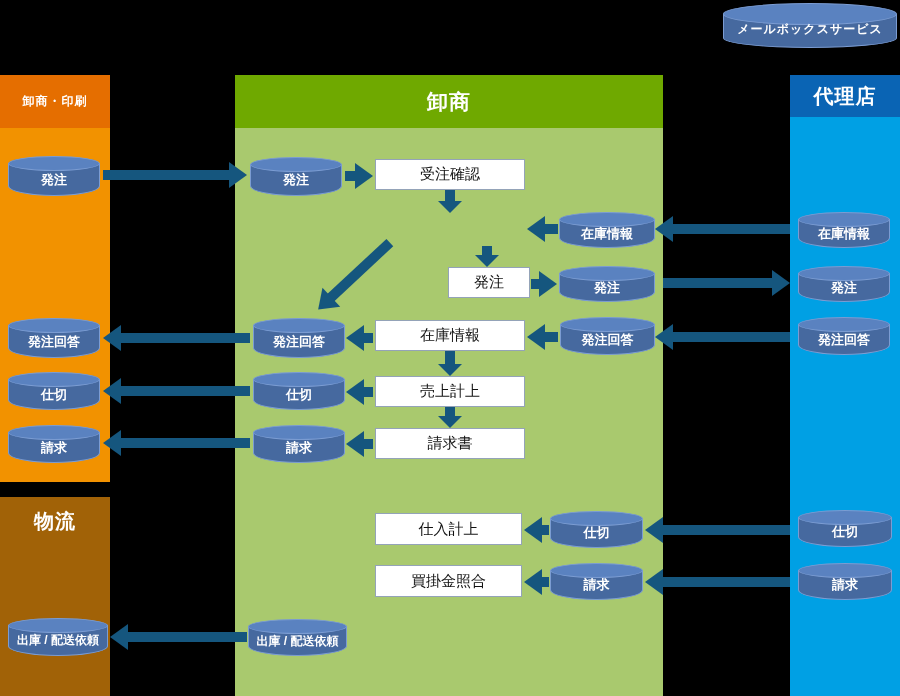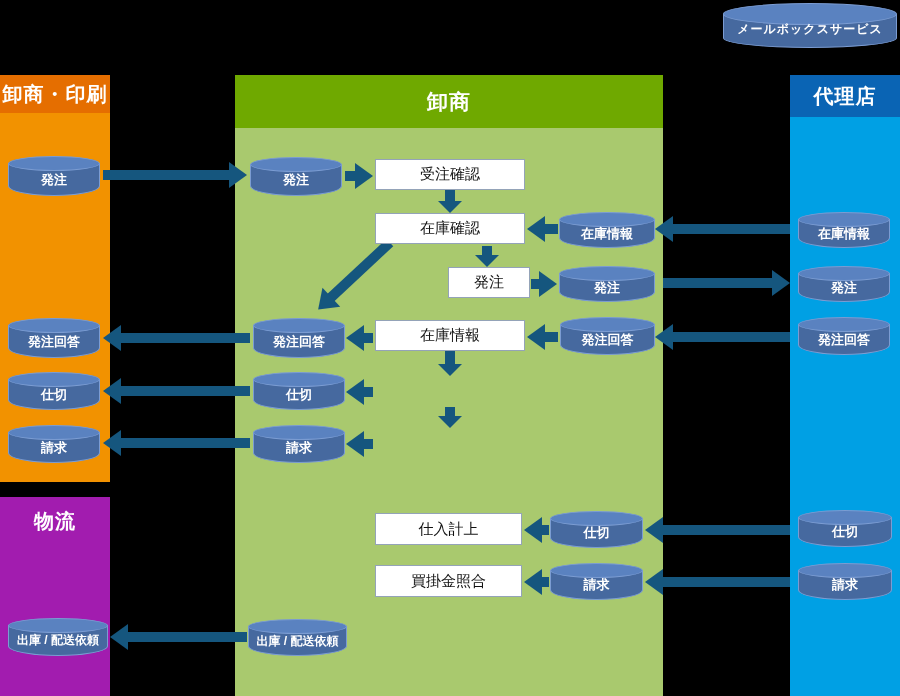--- a/index.html
+++ b/index.html
@@ -37,26 +37,26 @@
   .ar.d .shaft{top:0;bottom:11px;left:50%;width:10px;margin-left:-5px;background:#15567e;height:auto}
   .ar.d .head{bottom:0;left:50%;margin-left:-12px;border-left:12px solid transparent;
     border-right:12px solid transparent;border-top:12px solid #15567e}
 </style>
 </head>
 <body>
 
 <div id="stage">
 
   <div class="lane" style="left:0;top:75px;width:110px;height:407px;background:#f29200">
-    <div class="lane-header" style="height:38px;background:#e56e00;font-size:20px">
+    <div class="lane-header" style="height:53px;background:#e56e00;font-size:12px">
       <span>卸商・印刷</span>
     </div>
   </div>
 
-  <div class="lane" style="left:0;top:497px;width:110px;height:199px;background:#a21caf">
+  <div class="lane" style="left:0;top:497px;width:110px;height:199px;background:#a16207">
     <div class="lane-header" style="height:48px;font-size:20px">
       <span>物流</span>
     </div>
   </div>
 
   <div class="lane" style="left:235px;top:75px;width:428px;height:621px;background:#a9c96e">
     <div class="lane-header" style="height:53px;background:#6fa900;font-size:21px">
       <span>卸商</span>
     </div>
   </div>
@@ -173,23 +173,24 @@
       <i class="cyl-top"></i>
     <span class="cyl-label">仕切</span>
   </div>
   <div class="cyl" style="left:798px;top:563px;width:94px;height:37px">
     <i class="cyl-body"></i>
       <i class="cyl-top"></i>
     <span class="cyl-label">請求</span>
   </div>
 
   <div class="pbox" style="left:375px;top:159px;width:150px;height:31px">受注確認</div>
-  <div class="pbox" style="left:375px;top:213px;width:150px;height:31px">在庫確認</div>
   <div class="pbox" style="left:448px;top:267px;width:82px;height:31px">発注</div>
   <div class="pbox" style="left:375px;top:320px;width:150px;height:31px">在庫情報</div>
+  <div class="pbox" style="left:375px;top:376px;width:150px;height:31px">売上計上</div>
+  <div class="pbox" style="left:375px;top:428px;width:150px;height:31px">請求書</div>
   <div class="pbox" style="left:375px;top:565px;width:147px;height:32px">買掛金照合</div>
   <div class="pbox" style="left:375px;top:513px;width:147px;height:32px">仕入計上</div>
 
   <div class="ar r" style="left:103px;top:162px;width:144px;height:26px">
       <i class="shaft"></i>
       <i class="head"></i>
     </div>
   <div class="ar r" style="left:345px;top:164px;width:28px;height:24px">
       <i class="shaft"></i>
       <i class="head"></i>

